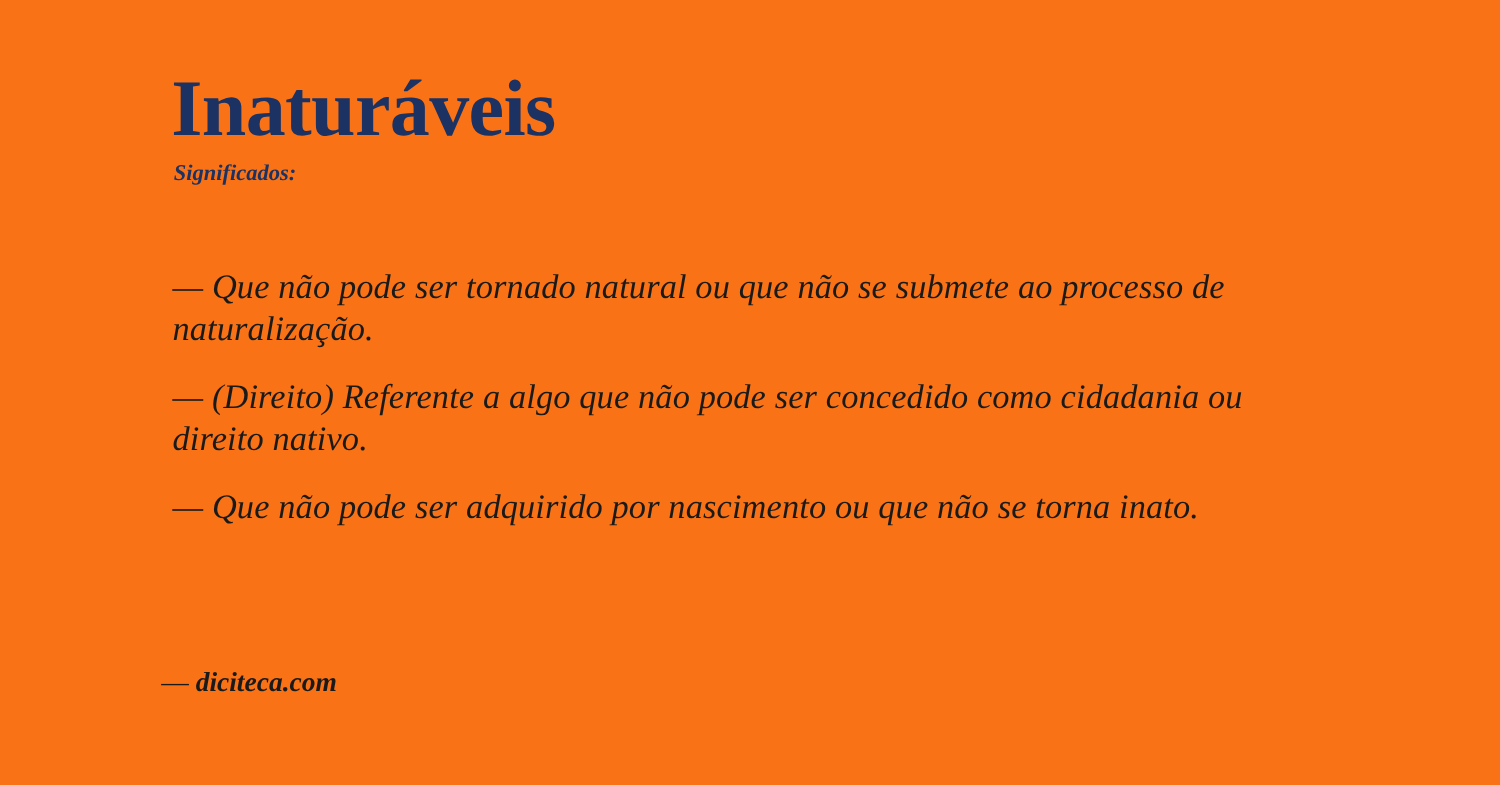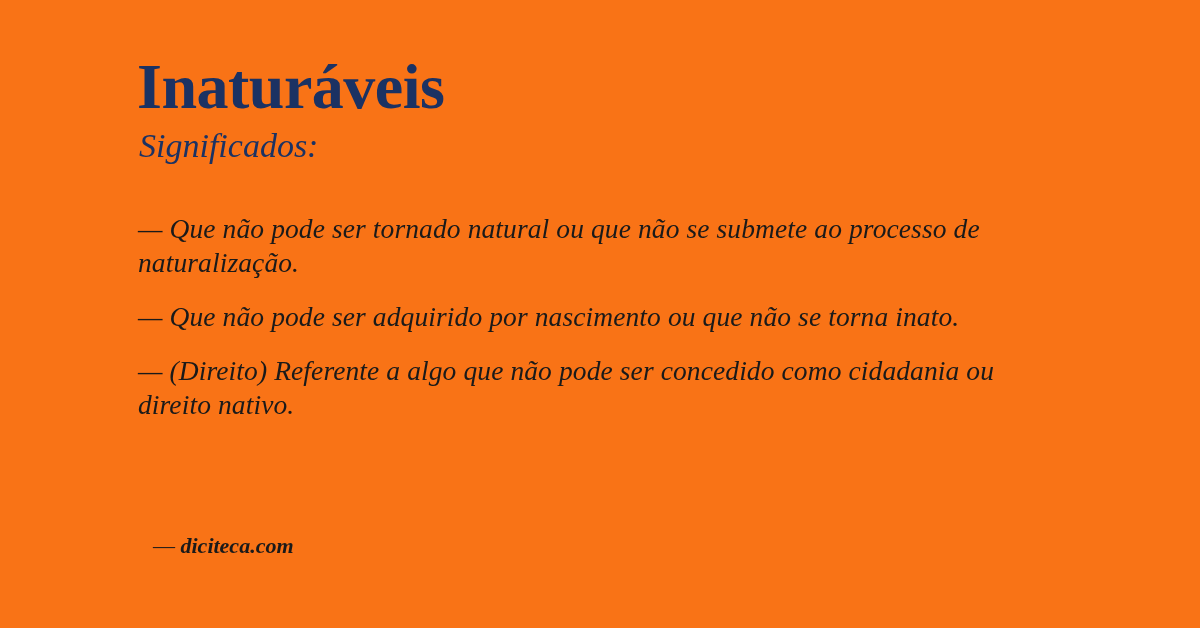--- a/index.html
+++ b/index.html
@@ -35,22 +35,22 @@
     letter-spacing: -0.5px;
     color: #1b3263;
     white-space: nowrap;
   }
 
   .subtitle {
     position: absolute;
     left: 139px;
     top: 129px;
     font-family: "Liberation Serif", "DejaVu Serif", serif;
-    font-size: 34px;
-    font-weight: normal;
+    font-size: 18px;
+    font-weight: bold;
     font-style: italic;
     line-height: 1.0;
     color: #1b3263;
     white-space: nowrap;
   }
 
   .definitions {
     position: absolute;
     left: 138px;
     top: 212px;
@@ -70,21 +70,21 @@
   .definition:last-child {
     margin-bottom: 0;
   }
 
   .def-dash {
     white-space: pre;
   }
 
   .footer {
     position: absolute;
-    left: 153px;
+    left: 129px;
     top: 535px;
     font-family: "Liberation Serif", "DejaVu Serif", serif;
     font-size: 22px;
     font-weight: bold;
     font-style: italic;
     color: #1a1a1a;
     line-height: 1.0;
     white-space: nowrap;
   }
   .footer .footer-dash {
@@ -98,21 +98,21 @@
 <div class="card">
 
   <div class="title">Inaturáveis</div>
 
   <div class="subtitle">Significados:</div>
 
   <div class="definitions">
 
     <p class="definition"><span class="def-dash">— </span><span>Que não pode ser tornado natural ou que não se submete ao processo de naturalização.</span></p>
 
+    <p class="definition"><span class="def-dash">— </span><span>(Direito) Referente a algo que não pode ser concedido como cidadania ou direito nativo.</span></p>
+
     <p class="definition"><span class="def-dash">— </span><span>Que não pode ser adquirido por nascimento ou que não se torna inato.</span></p>
-
-    <p class="definition"><span class="def-dash">— </span><span>(Direito) Referente a algo que não pode ser concedido como cidadania ou direito nativo.</span></p>
 
   </div>
 
   <div class="footer"><span class="footer-dash">— </span><span>diciteca.com</span></div>
 
 </div>
 
 </body></html>

